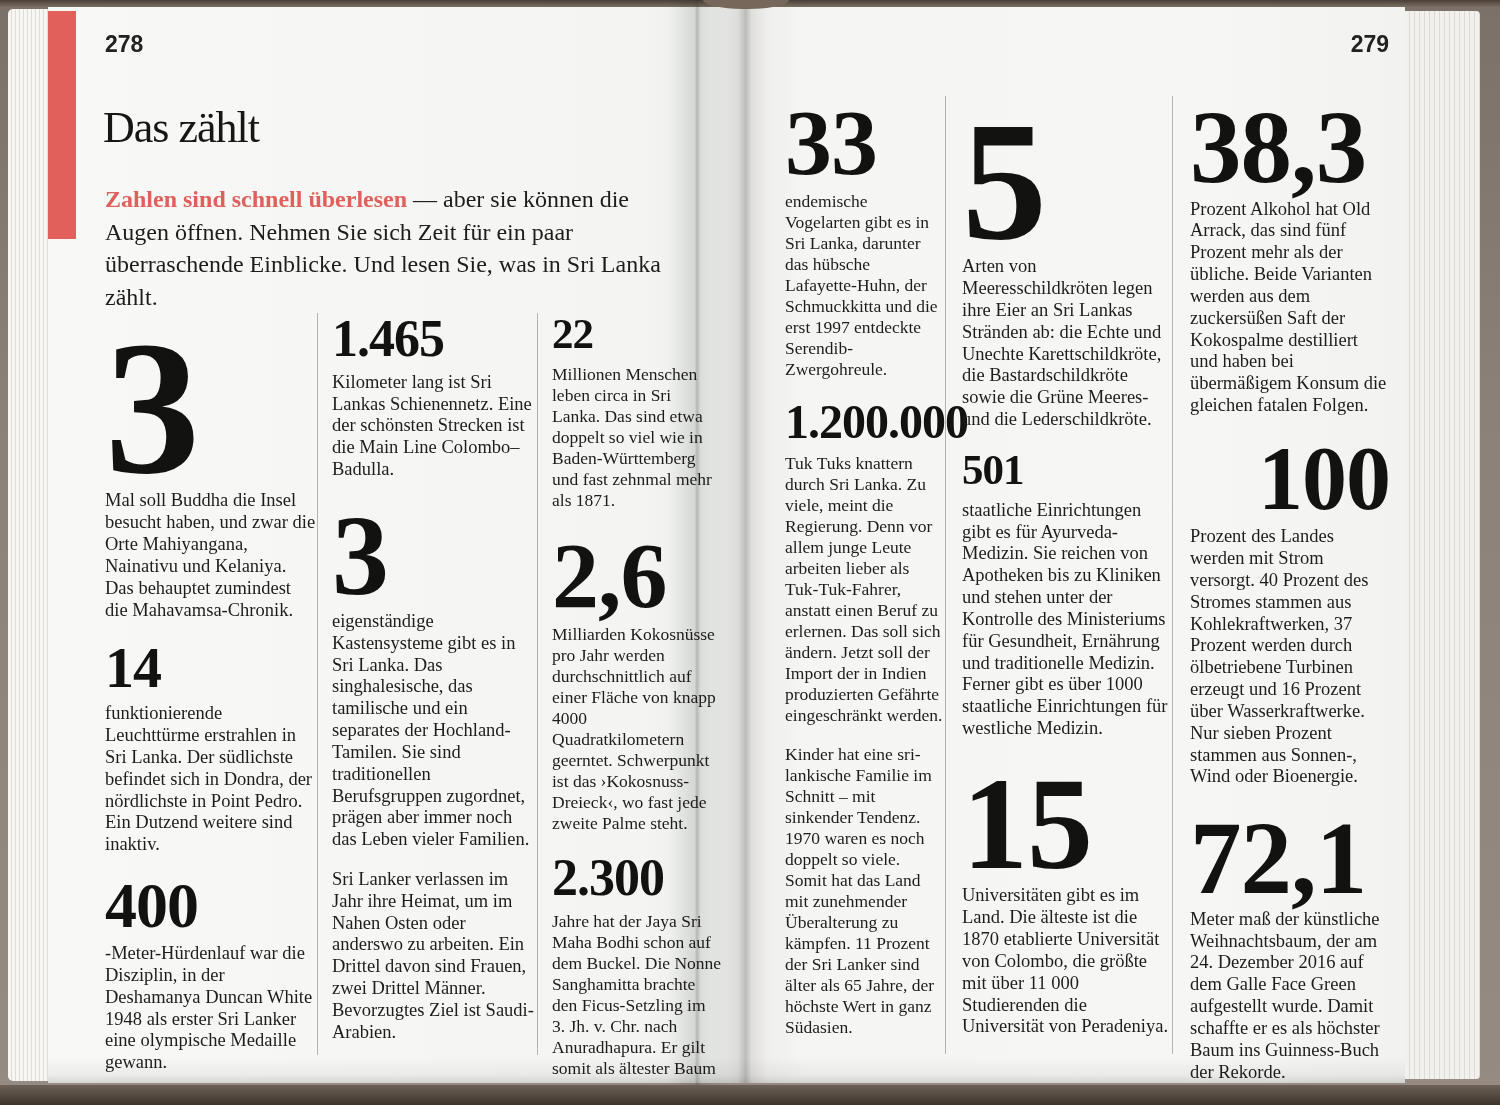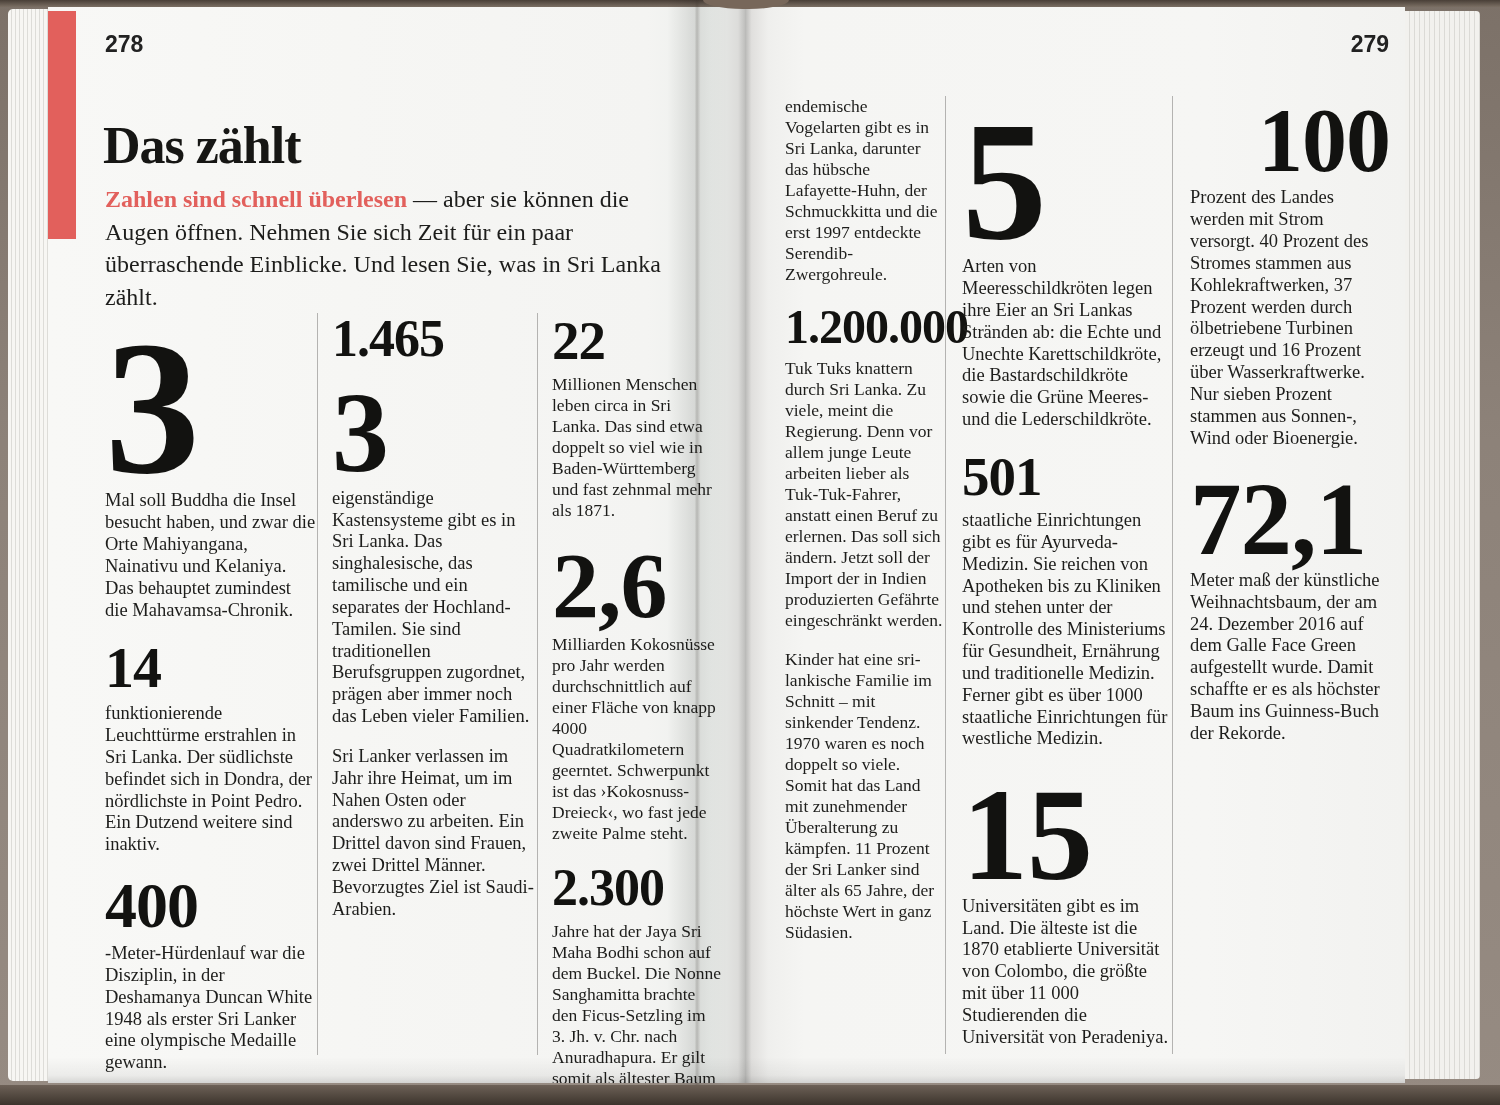--- a/index.html
+++ b/index.html
@@ -25,21 +25,21 @@
              background:linear-gradient(90deg,#b8b8b6 0%,#e0dfdd 1%,#efefed 3.5%,#f5f5f3 9%,#f6f6f4 70%,#f2f2f0 100%);}
   .spine-notch{position:absolute;top:0;left:703px;width:86px;height:9px;background:#77675a;
              border-radius:0 0 40px 40px / 0 0 9px 9px;}
   
   .accent-bar{position:absolute;left:0;top:4px;width:28px;height:228px;}
   
   .pagenum{position:absolute;font-family:"Liberation Sans",sans-serif;font-weight:700;
            font-size:23px;color:#222;}
   .pn-left{top:24px;left:57px;}
   .pn-right{top:24px;right:16px;}
-  .title{position:absolute;top:74px;left:55px;font-size:52px;font-weight:700;
+  .title{position:absolute;top:66px;left:55px;font-size:44px;font-weight:400;
          letter-spacing:-1px;color:#161614;}
   .intro{position:absolute;top:152px;left:57px;width:585px;font-size:24px;line-height:1.36;}
   .intro .hl{font-weight:700;}
   
   .cols{position:absolute;display:flex;align-items:flex-start;}
   .cols-left{top:306px;left:57px;right:22px;}
   .cols-right{top:89px;left:40px;right:15px;}
   .vr{width:1px;background:#b4b3b1;flex:0 0 1px;}
   .cols-left .vr{height:742px;}
   .cols-right .vr{height:958px;}
@@ -52,21 +52,21 @@
   .col-r3{flex:1 1 auto;margin-left:17px;}
   
   .stat{margin:0 0 18px 0;}
   .num{font-weight:700;line-height:0.72;color:#121210;margin:0 0 14px 0;
        letter-spacing:-1px;padding-top:0.14em;}
   .desc{margin:0;font-size:18.5px;line-height:1.18;color:#1d1d1b;}
   .desc-sm{font-size:17.5px;line-height:1.2;}
   .sz-190{font-size:190px;} .sz-170{font-size:170px;} .sz-132{font-size:132px;}
   .sz-114{font-size:114px;} .sz-103{font-size:103px;} .sz-94{font-size:94px;}
   .sz-90{font-size:90px;text-align:right;}  .sz-88{font-size:88px;}  .sz-79{font-size:52px;}
-  .sz-64{font-size:64px;}  .sz-58{font-size:58px;}  .sz-55{font-size:55px;}
+  .sz-64{font-size:64px;}  .sz-58{font-size:58px;}  .sz-55{font-size:43px;}
   .sz-52{font-size:52px;}  .sz-48{font-size:48px;}
   
   .spine-shadow{position:absolute;top:0;bottom:0;left:667px;width:60px;pointer-events:none;
        background:linear-gradient(90deg,rgba(0,0,0,0) 0%,rgba(0,0,0,0.10) 46%,rgba(40,35,30,0.28) 50%,rgba(0,0,0,0.08) 56%,rgba(0,0,0,0) 100%);}
   .page-bottom-shade{position:absolute;left:48px;right:95px;bottom:22px;height:26px;pointer-events:none;
        background:linear-gradient(180deg,rgba(0,0,0,0) 0%,rgba(0,0,0,0.05) 70%,rgba(0,0,0,0.14) 100%);}
 </style>
 </head>
 <body>
 
@@ -95,20 +95,21 @@
           </section>
           <section class="stat">
             <div class="num sz-64">400</div>
             <p class="desc">-Meter-Hürdenlauf war die Disziplin, in der Deshamanya Duncan White 1948 als erster Sri Lanker eine olympische Medaille gewann.</p>
           </section>
         </div>
         <div class="vr"></div>
         <div class="col col-l2">
           <section class="stat">
             <div class="num sz-79">1.465</div>
+            <p class="desc">Kilometer lang ist Sri Lankas Schienennetz. Eine der schönsten Strecken ist die Main Line Colombo–Badulla.</p>
           </section>
           <section class="stat">
             <div class="num sz-114">3</div>
             <p class="desc">eigenständige Kastensysteme gibt es in Sri Lanka. Das singhalesische, das tamilische und ein separates der Hochland-Tamilen. Sie sind traditionellen Berufsgruppen zugordnet, prägen aber immer noch das Leben vieler Familien.</p>
           </section>
           <section class="stat">
             <p class="desc">Sri Lanker verlassen im Jahr ihre Heimat, um im Nahen Osten oder anderswo zu arbeiten. Ein Drittel davon sind Frauen, zwei Drittel Männer. Bevorzugtes Ziel ist Saudi-Arabien.</p>
           </section>
         </div>
         <div class="vr"></div>
@@ -128,20 +129,21 @@
         </div>
       </div>
     </div>
 
     <div class="page page-right">
       <div class="pagenum pn-right">279</div>
 
       <div class="cols cols-right">
         <div class="col col-r1">
           <section class="stat">
+            <div class="num sz-94">33</div>
             <p class="desc desc-sm">endemische Vogelarten gibt es in Sri Lanka, darunter das hübsche Lafayette-Huhn, der Schmuckkitta und die erst 1997 entdeckte Serendib-Zwergohreule.</p>
           </section>
           <section class="stat">
             <div class="num sz-48">1.200.000</div>
             <p class="desc desc-sm">Tuk Tuks knattern durch Sri Lanka. Zu viele, meint die Regierung. Denn vor allem junge Leute arbeiten lieber als Tuk-Tuk-Fahrer, anstatt einen Beruf zu erlernen. Das soll sich ändern. Jetzt soll der Import der in Indien produzierten Gefährte eingeschränkt werden.</p>
           </section>
           <section class="stat">
             <p class="desc desc-sm">Kinder hat eine sri-lankische Familie im Schnitt – mit sinkender Tendenz. 1970 waren es noch doppelt so viele. Somit hat das Land mit zunehmender Überalterung zu kämpfen. 11 Prozent der Sri Lanker sind älter als 65 Jahre, der höchste Wert in ganz Südasien.</p>
           </section>
         </div>
@@ -156,20 +158,24 @@
             <p class="desc">staatliche Einrichtungen gibt es für Ayurveda-Medizin. Sie reichen von Apotheken bis zu Kliniken und stehen unter der Kontrolle des Ministeriums für Gesundheit, Ernährung und traditionelle Medizin. Ferner gibt es über 1000 staatliche Einrichtungen für westliche Medizin.</p>
           </section>
           <section class="stat">
             <div class="num sz-132">15</div>
             <p class="desc">Universitäten gibt es im Land. Die älteste ist die 1870 etablierte Universität von Colombo, die größte mit über 11 000 Studierenden die Universität von Peradeniya.</p>
           </section>
         </div>
         <div class="vr"></div>
         <div class="col col-r3">
           <section class="stat">
+            <div class="num sz-103">38,3</div>
+            <p class="desc">Prozent Alkohol hat Old Arrack, das sind fünf Prozent mehr als der übliche. Beide Varianten werden aus dem zuckersüßen Saft der Kokospalme destilliert und haben bei übermäßigem Konsum die gleichen fatalen Folgen.</p>
+          </section>
+          <section class="stat">
             <div class="num sz-90">100</div>
             <p class="desc">Prozent des Landes werden mit Strom versorgt. 40 Prozent des Stromes stammen aus Kohlekraftwerken, 37 Prozent werden durch ölbetriebene Turbinen erzeugt und 16 Prozent über Wasserkraftwerke. Nur sieben Prozent stammen aus Sonnen-, Wind oder Bioenergie.</p>
           </section>
           <section class="stat">
             <div class="num sz-103">72,1</div>
             <p class="desc">Meter maß der künstliche Weihnachtsbaum, der am 24. Dezember 2016 auf dem Galle Face Green aufgestellt wurde. Damit schaffte er es als höchster Baum ins Guinness-Buch der Rekorde.</p>
           </section>
         </div>
       </div>
     </div>

